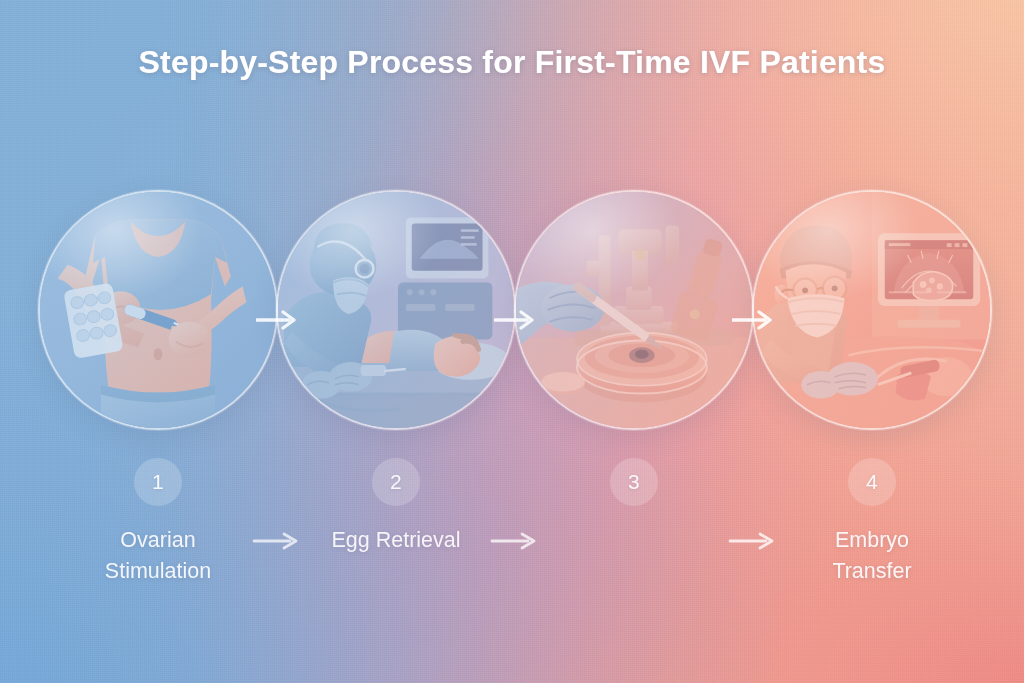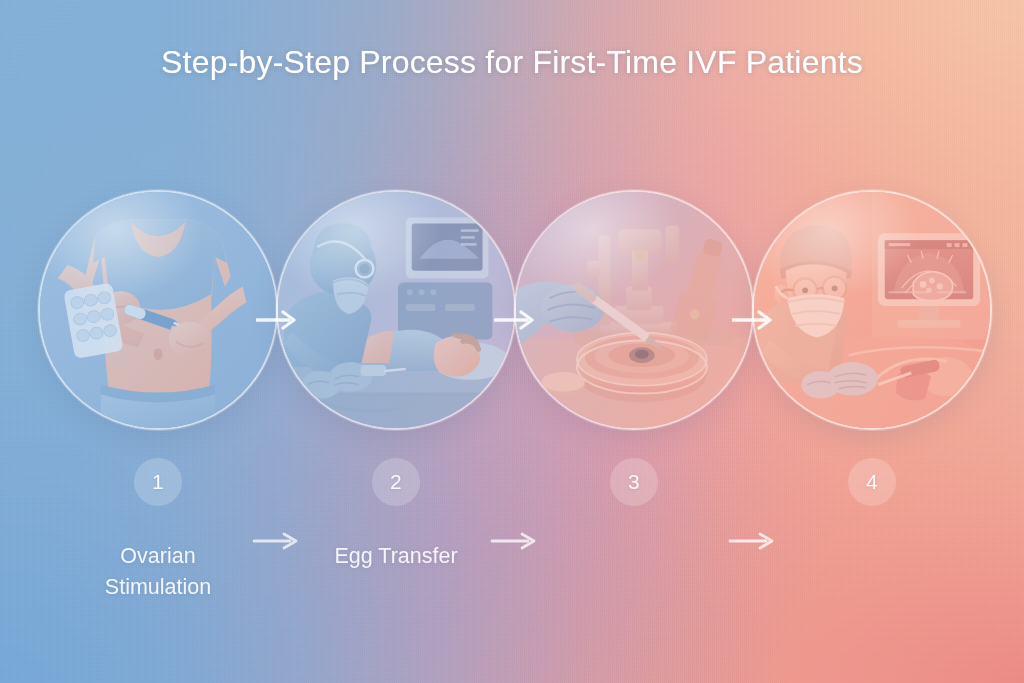--- a/index.html
+++ b/index.html
@@ -50,21 +50,21 @@
     position:absolute; inset:0; opacity:.055; pointer-events:none;
     background-image:
       repeating-linear-gradient(0deg, rgba(255,255,255,.5) 0 1px, rgba(0,0,0,0) 1px 2px),
       repeating-linear-gradient(90deg, rgba(0,0,0,.35) 0 1px, rgba(0,0,0,0) 1px 2px);
   }
 
   
   #title {
     position:absolute; top:44px; left:0; width:100%;
     text-align:center;
-    font-size:32px; font-weight:400; letter-spacing:.2px;
+    font-size:32px; font-weight:700; letter-spacing:.2px;
     color:#ffffff;
     text-shadow:0 1px 5px rgba(90,90,120,.3), 0 0 1px rgba(255,255,255,.5);
   }
 
   
   #circles { position:absolute; top:0; left:0; width:1024px; height:683px; }
   .circle {
     position:absolute; top:190px;
     width:240px; height:240px; border-radius:50%;
     overflow:hidden;
@@ -105,21 +105,21 @@
   .s1 { left:38px; } .s2 { left:276px; } .s3 { left:514px; } .s4 { left:752px; }
   .badge {
     width:48px; height:48px; border-radius:50%;
     background:rgba(255,255,255,.2);
     display:flex; align-items:center; justify-content:center;
     font-size:21px; font-weight:500; color:rgba(255,255,255,.92);
     letter-spacing:.5px;
     text-shadow:0 1px 3px rgba(90,90,120,.16);
   }
   .step-label {
-    margin-top:35px;
+    margin-top:19px;
     font-size:21.5px; font-weight:400; line-height:1.45;
     color:rgba(255,255,255,.9);
     text-align:center; white-space:pre-line;
     text-shadow:0 1px 4px rgba(95,95,125,.18);
   }
   .label-arrow {
     position:absolute; top:530px; width:52px; height:22px;
   }
   .la1 { left:252px; } .la2 { left:490px; } .la3 { left:728px; }
 </style>
@@ -475,29 +475,31 @@
 <div id="steps">
 
   <div class="step s1">
     <div class="badge">1</div>
     <div class="step-label">Ovarian
 Stimulation</div>
   </div>
 
   <div class="step s2">
     <div class="badge">2</div>
-    <div class="step-label">Egg Transfer</div>
+    <div class="step-label">Egg Retrieval</div>
   </div>
 
   <div class="step s3">
     <div class="badge">3</div>
   </div>
 
   <div class="step s4">
     <div class="badge">4</div>
+    <div class="step-label">Embryo
+Transfer</div>
   </div>
 
   <svg class="label-arrow la1" viewBox="0 0 52 22">
     <line x1="2" y1="11" x2="38" y2="11" stroke="rgba(255,255,255,.72)" stroke-width="2.8" stroke-linecap="round"></line>
     <polyline points="32,4 44,11 32,18" fill="none" stroke="rgba(255,255,255,.72)" stroke-width="2.8" stroke-linecap="round" stroke-linejoin="round"></polyline>
   </svg>
   <svg class="label-arrow la2" viewBox="0 0 52 22">
     <line x1="2" y1="11" x2="38" y2="11" stroke="rgba(255,255,255,.76)" stroke-width="2.8" stroke-linecap="round"></line>
     <polyline points="32,4 44,11 32,18" fill="none" stroke="rgba(255,255,255,.76)" stroke-width="2.8" stroke-linecap="round" stroke-linejoin="round"></polyline>
   </svg>

